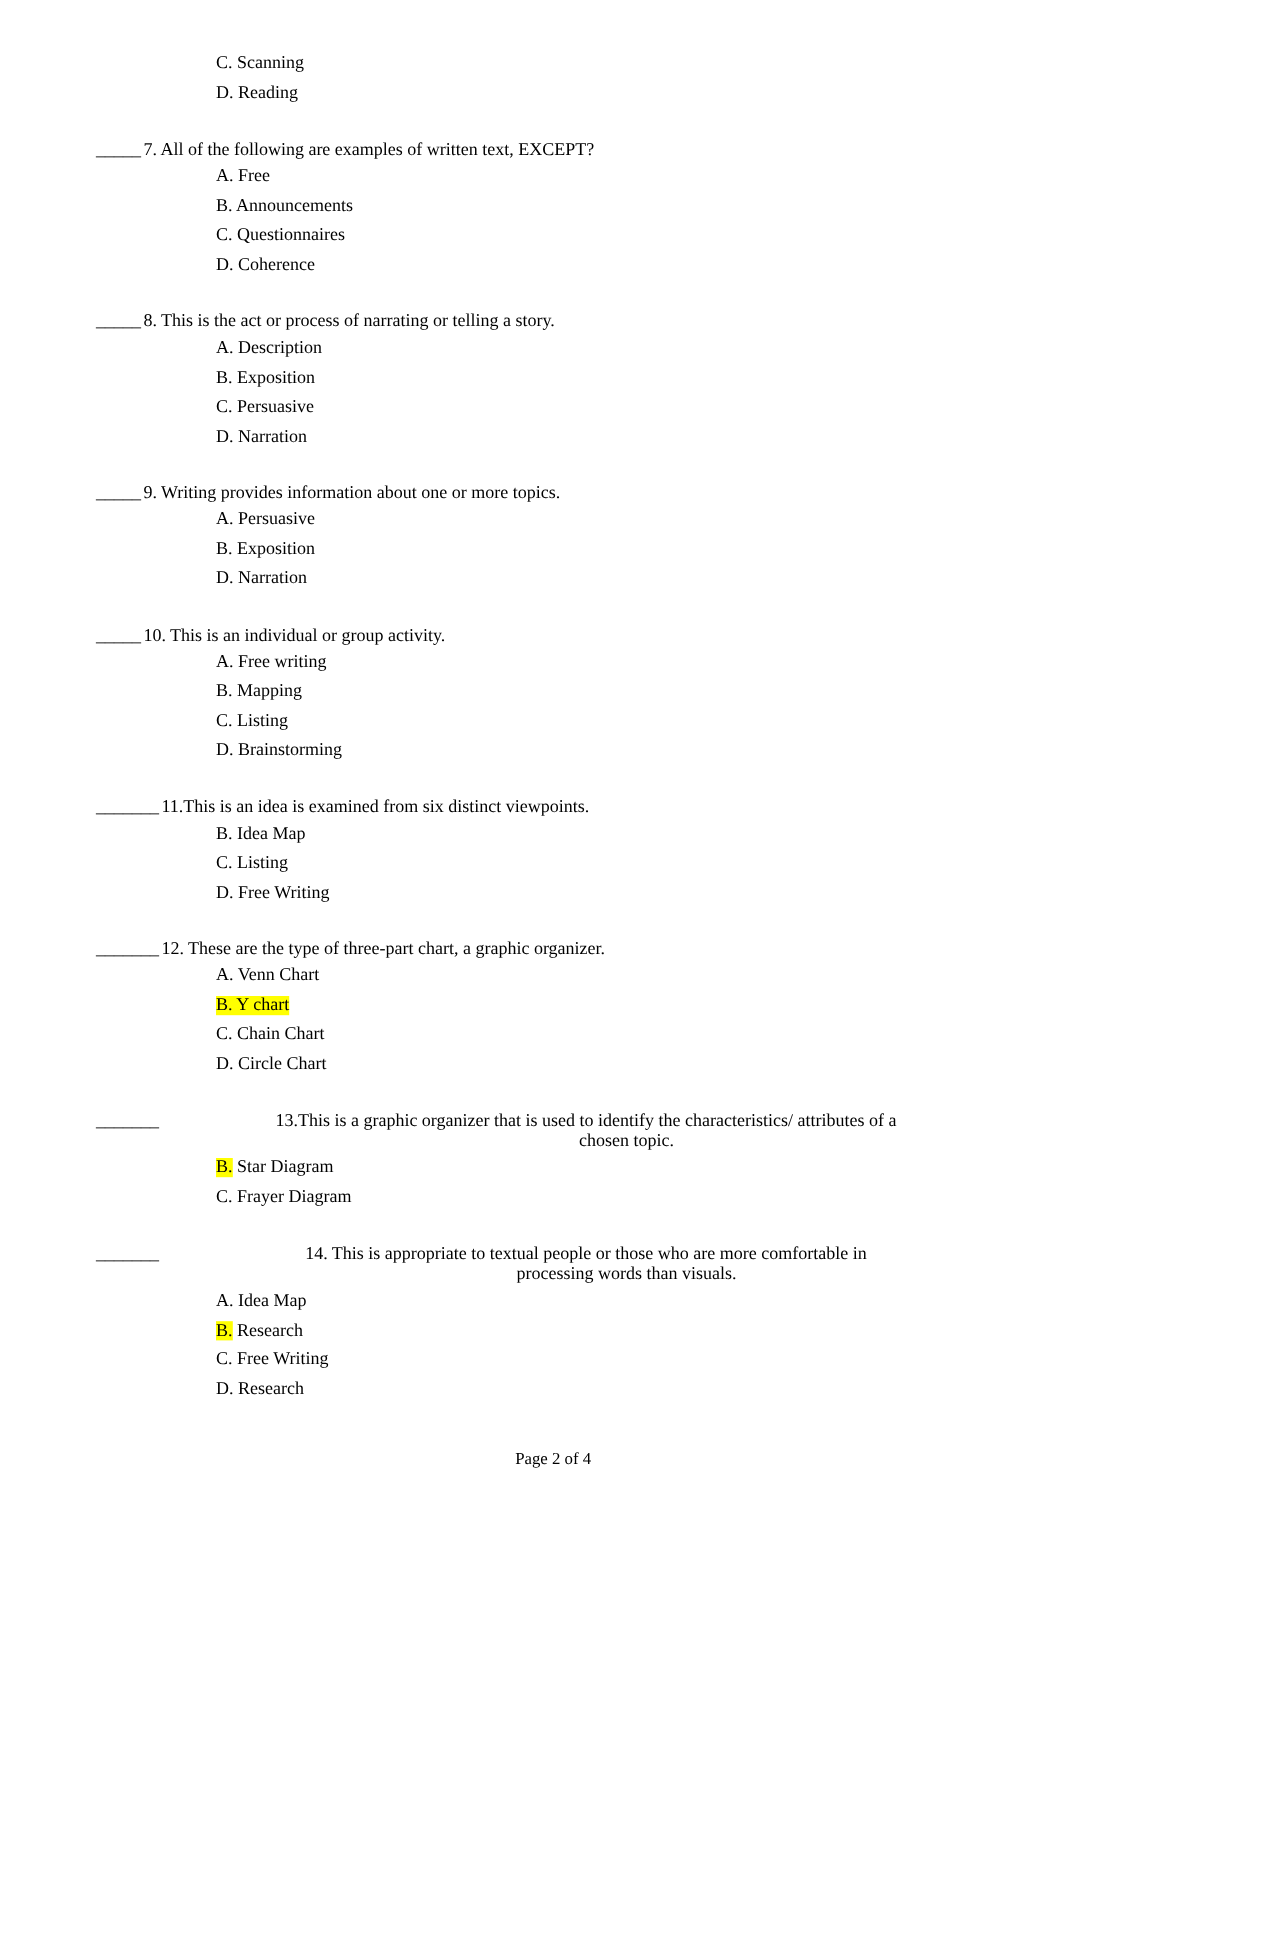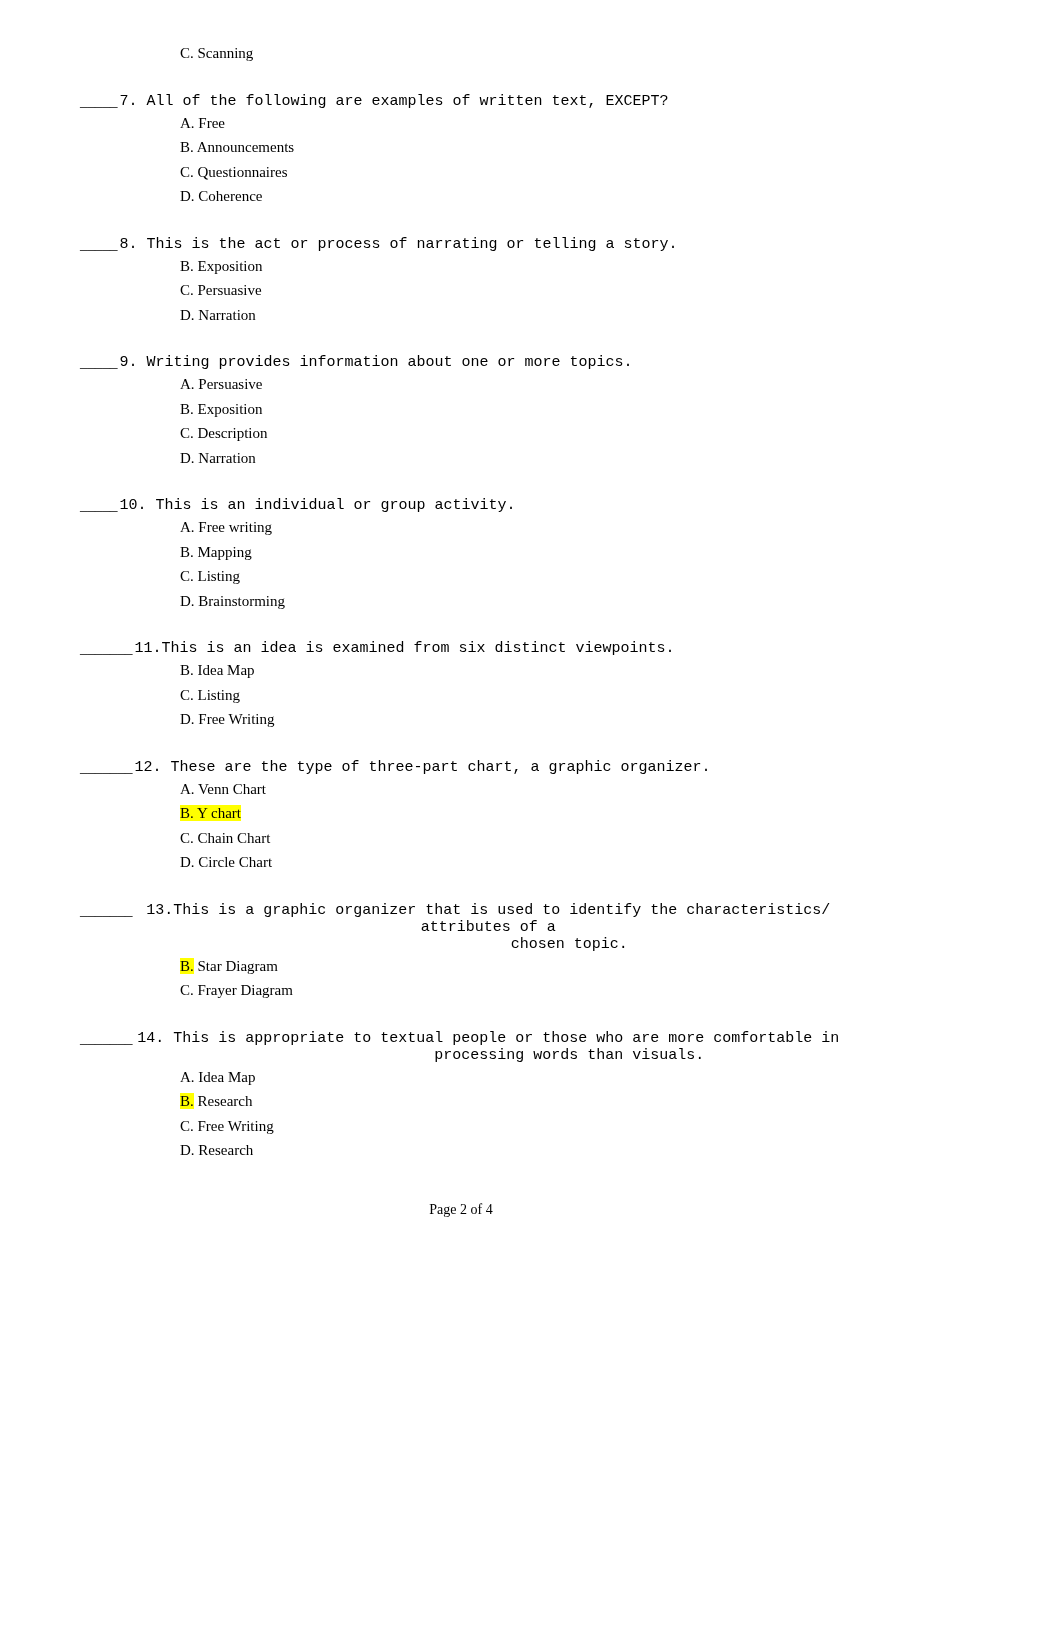--- a/index.html
+++ b/index.html
@@ -20,21 +20,20 @@
       min-height: 1627px;
       background: #ffffff;
       padding: 40px 80px 60px 80px;
       position: relative;
     }
     .question-block {
       margin-bottom: 28px;
     }
     .question-text {
       flex: 1;
-      font-family: Liberation Mono, monospace;
     }
     .options {
       margin-left: 100px;
       margin-top: 2px;
     }
     .option {
       margin-bottom: 2px;
       line-height: 1.5;
     }
     .highlight {
@@ -56,20 +55,21 @@
     }
   </style>
 </head>
 <body>
 
 <div class="page">
 
   <div class="question-block">
     <div class="options" style="margin-left:100px;">
       <div class="option">C. Scanning</div>
+      <div class="option">D. Reading</div>
     </div>
   </div>
 
   <div class="question-block">
     <div class="question-header">
       <span class="question-number-blank">_____</span>
       <span class="question-text">7. All of the following are examples of written text, EXCEPT?</span>
     </div>
     <div class="options">
       <div class="option">A. Free</div>
@@ -78,35 +78,35 @@
       <div class="option">D. Coherence</div>
     </div>
   </div>
 
   <div class="question-block">
     <div class="question-header">
       <span class="question-number-blank">_____</span>
       <span class="question-text">8. This is the act or process of narrating or telling a story.</span>
     </div>
     <div class="options">
+      <div class="option">A. Description</div>
       <div class="option">B. Exposition</div>
       <div class="option">C. Persuasive</div>
       <div class="option">D. Narration</div>
     </div>
   </div>
 
   <div class="question-block">
     <div class="question-header">
       <span class="question-number-blank">_____</span>
       <span class="question-text">9. Writing provides information about one or more topics.</span>
     </div>
     <div class="options">
       <div class="option">A. Persuasive</div>
       <div class="option">B. Exposition</div>
-      <div class="option">C. Description</div>
       <div class="option">D. Narration</div>
     </div>
   </div>
 
   <div class="question-block">
     <div class="question-header">
       <span class="question-number-blank">_____</span>
       <span class="question-text">10. This is an individual or group activity.</span>
     </div>
     <div class="options">

